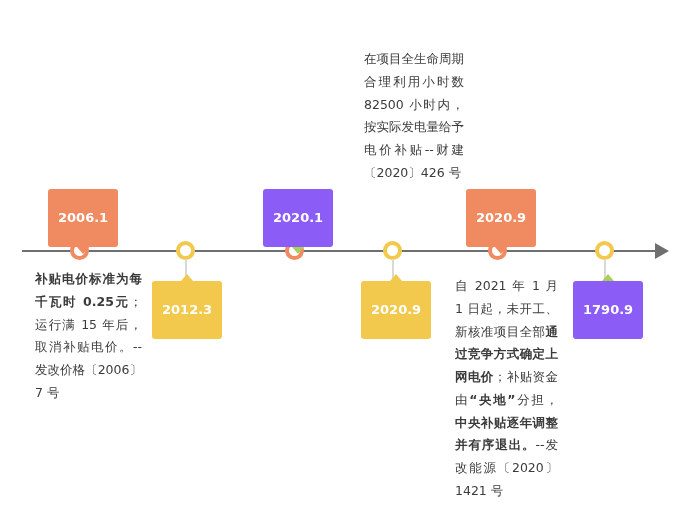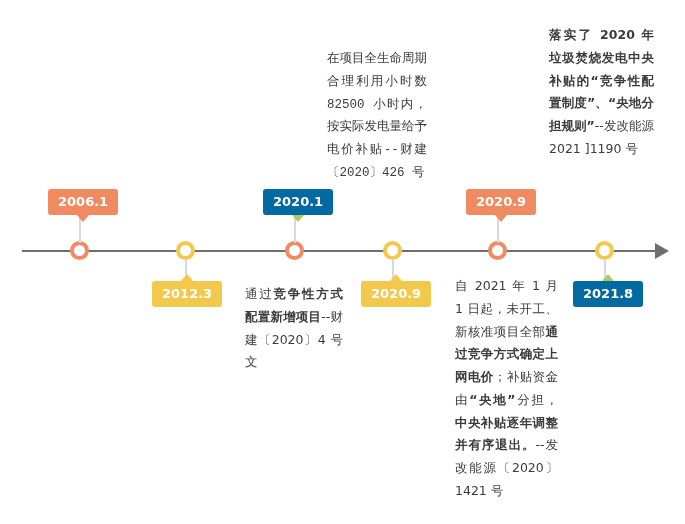--- a/index.html
+++ b/index.html
@@ -56,25 +56,25 @@
   .chip {
     position: absolute;
     color: #ffffff;
     font-size: 13px;
     font-weight: bold;
     text-align: center;
     line-height: 26px;
     height: 26px;
     border-radius: 3px;
     white-space: nowrap;
-    padding: 0 10px;
+    padding: 16px 10px;
   }
   .chip.orange { background: #f08a60; }
   .chip.yellow { background: #f2c94c; }
-  .chip.green  { background: #0369a1; }
+  .chip.green  { background: #8b5cf6; }
 
   
   .chip .tail {
     position: absolute;
     left: 50%;
     margin-left: -6px;
     width: 0;
     height: 0;
     border-left: 6px solid transparent;
     border-right: 6px solid transparent;
@@ -149,35 +149,32 @@
     <span>2020.9</span>
     <span class="tail"></span>
   </div>
 
   <div class="chip orange up" style="left:466px; top:189px;">
     <span>2020.9</span>
     <span class="tail"></span>
   </div>
 
   <div class="chip green down" style="left:573px; top:281px;">
-    <span>2021.8</span>
+    <span>1790.9</span>
     <span class="tail"></span>
+  </div>
+
+  <div class="desc" style="left:35px; top:268px; width:107px;">
+    <b>补贴电价标准为每千瓦时 0.25</b><b>元</b><span>；运行满 15 年后，取消补贴电价。--发改价格〔2006〕7 号</span>
   </div>
 
 
 
-  <div class="desc" style="left:245px; top:283px; width:98px;">
-    <span>通过</span><b>竞争性方式配置新增项目</b><span>--财建〔2020〕4 号文</span>
-  </div>
-
-  <div class="desc" style="left:327px; top:48px; width:100px;font-family:Liberation Mono, monospace;">
+  <div class="desc" style="left:364px; top:48px; width:100px;">
     <span>在项目全生命周期合理利用小时数 82500 小时内，按实际发电量给予电价补贴--财建〔2020〕426 号</span>
   </div>
 
   <div class="desc" style="left:455px; top:275px; width:103px;">
     <span>自 2021 年 1 月 1 日起，未开工、新核准项目全部</span><b>通过竞争方式确定上网电价</b><span>；补贴资金由</span><b>“央地”</b><span>分担，</span><b>中央补贴逐年调整并有序退出。</b><span>--发改能源〔2020〕1421 号</span>
   </div>
 
-  <div class="desc" style="left:549px; top:24px; width:105px;">
-    <b>落实了 2020 年垃圾焚烧发电中央补贴的“竞争性配置制度”、“央地分担规则”</b><span>--发改能源 2021 ]1190 号</span>
-  </div>
 
 </div>
 
 </body></html>

